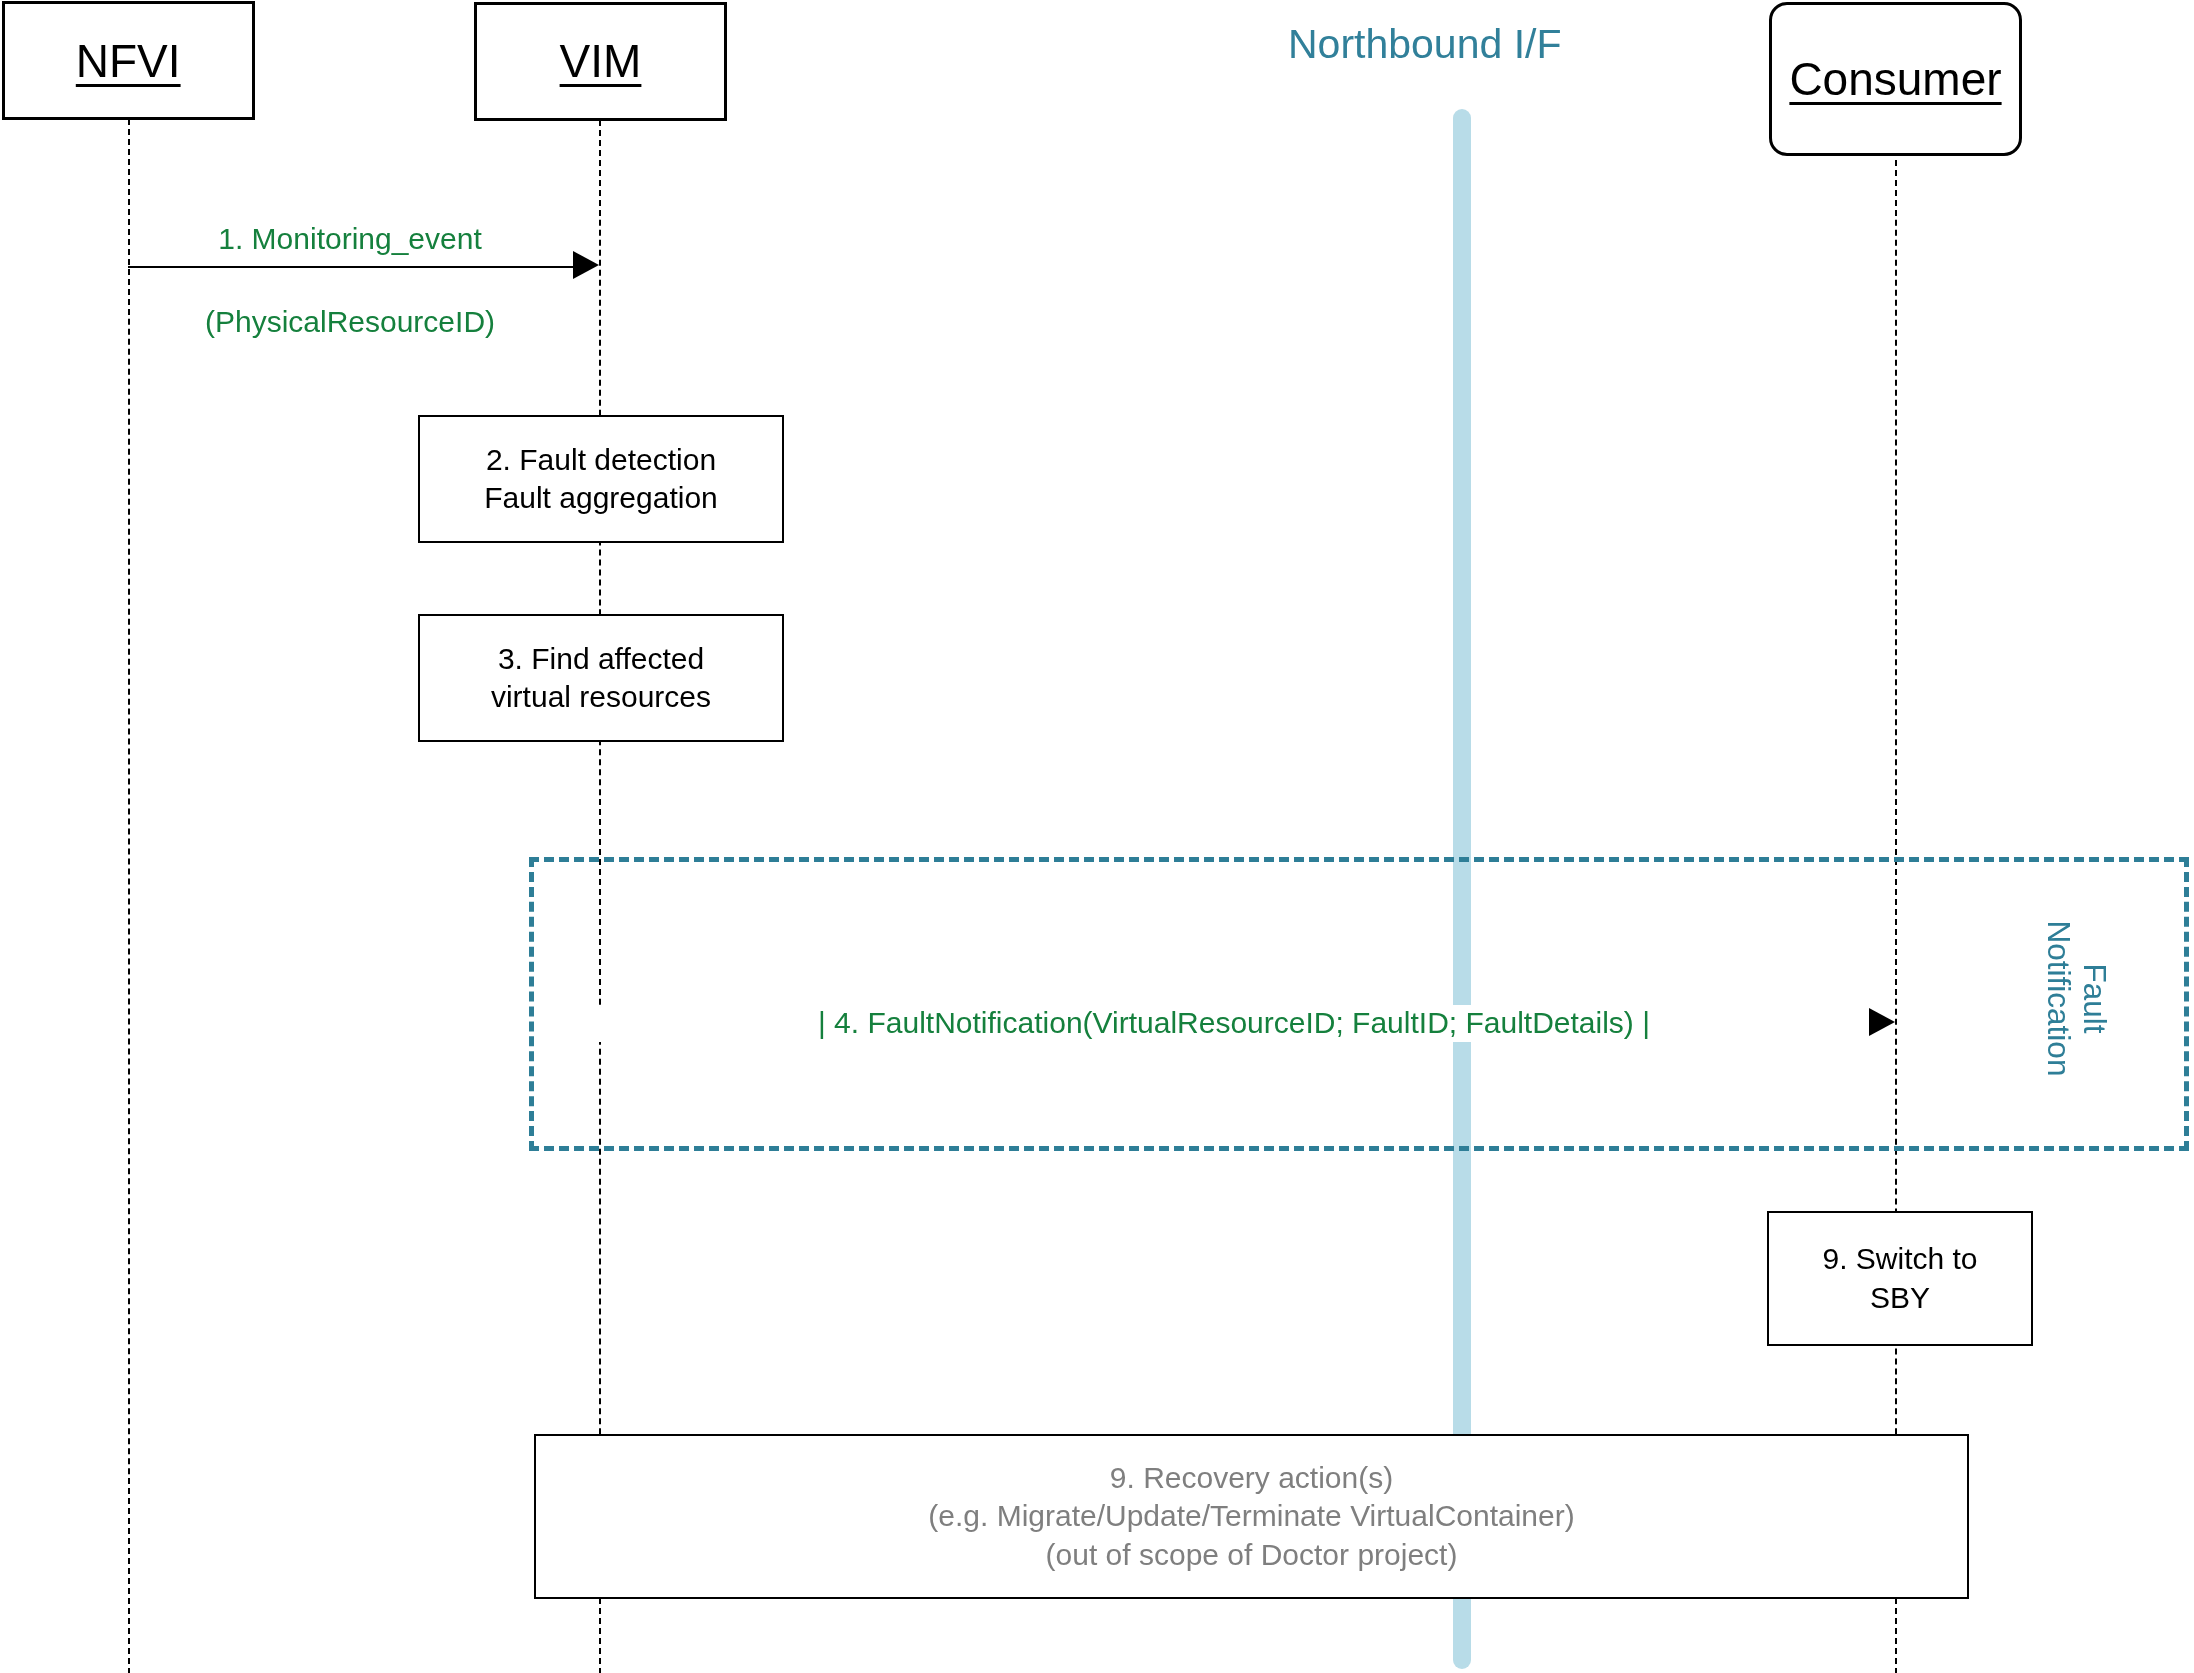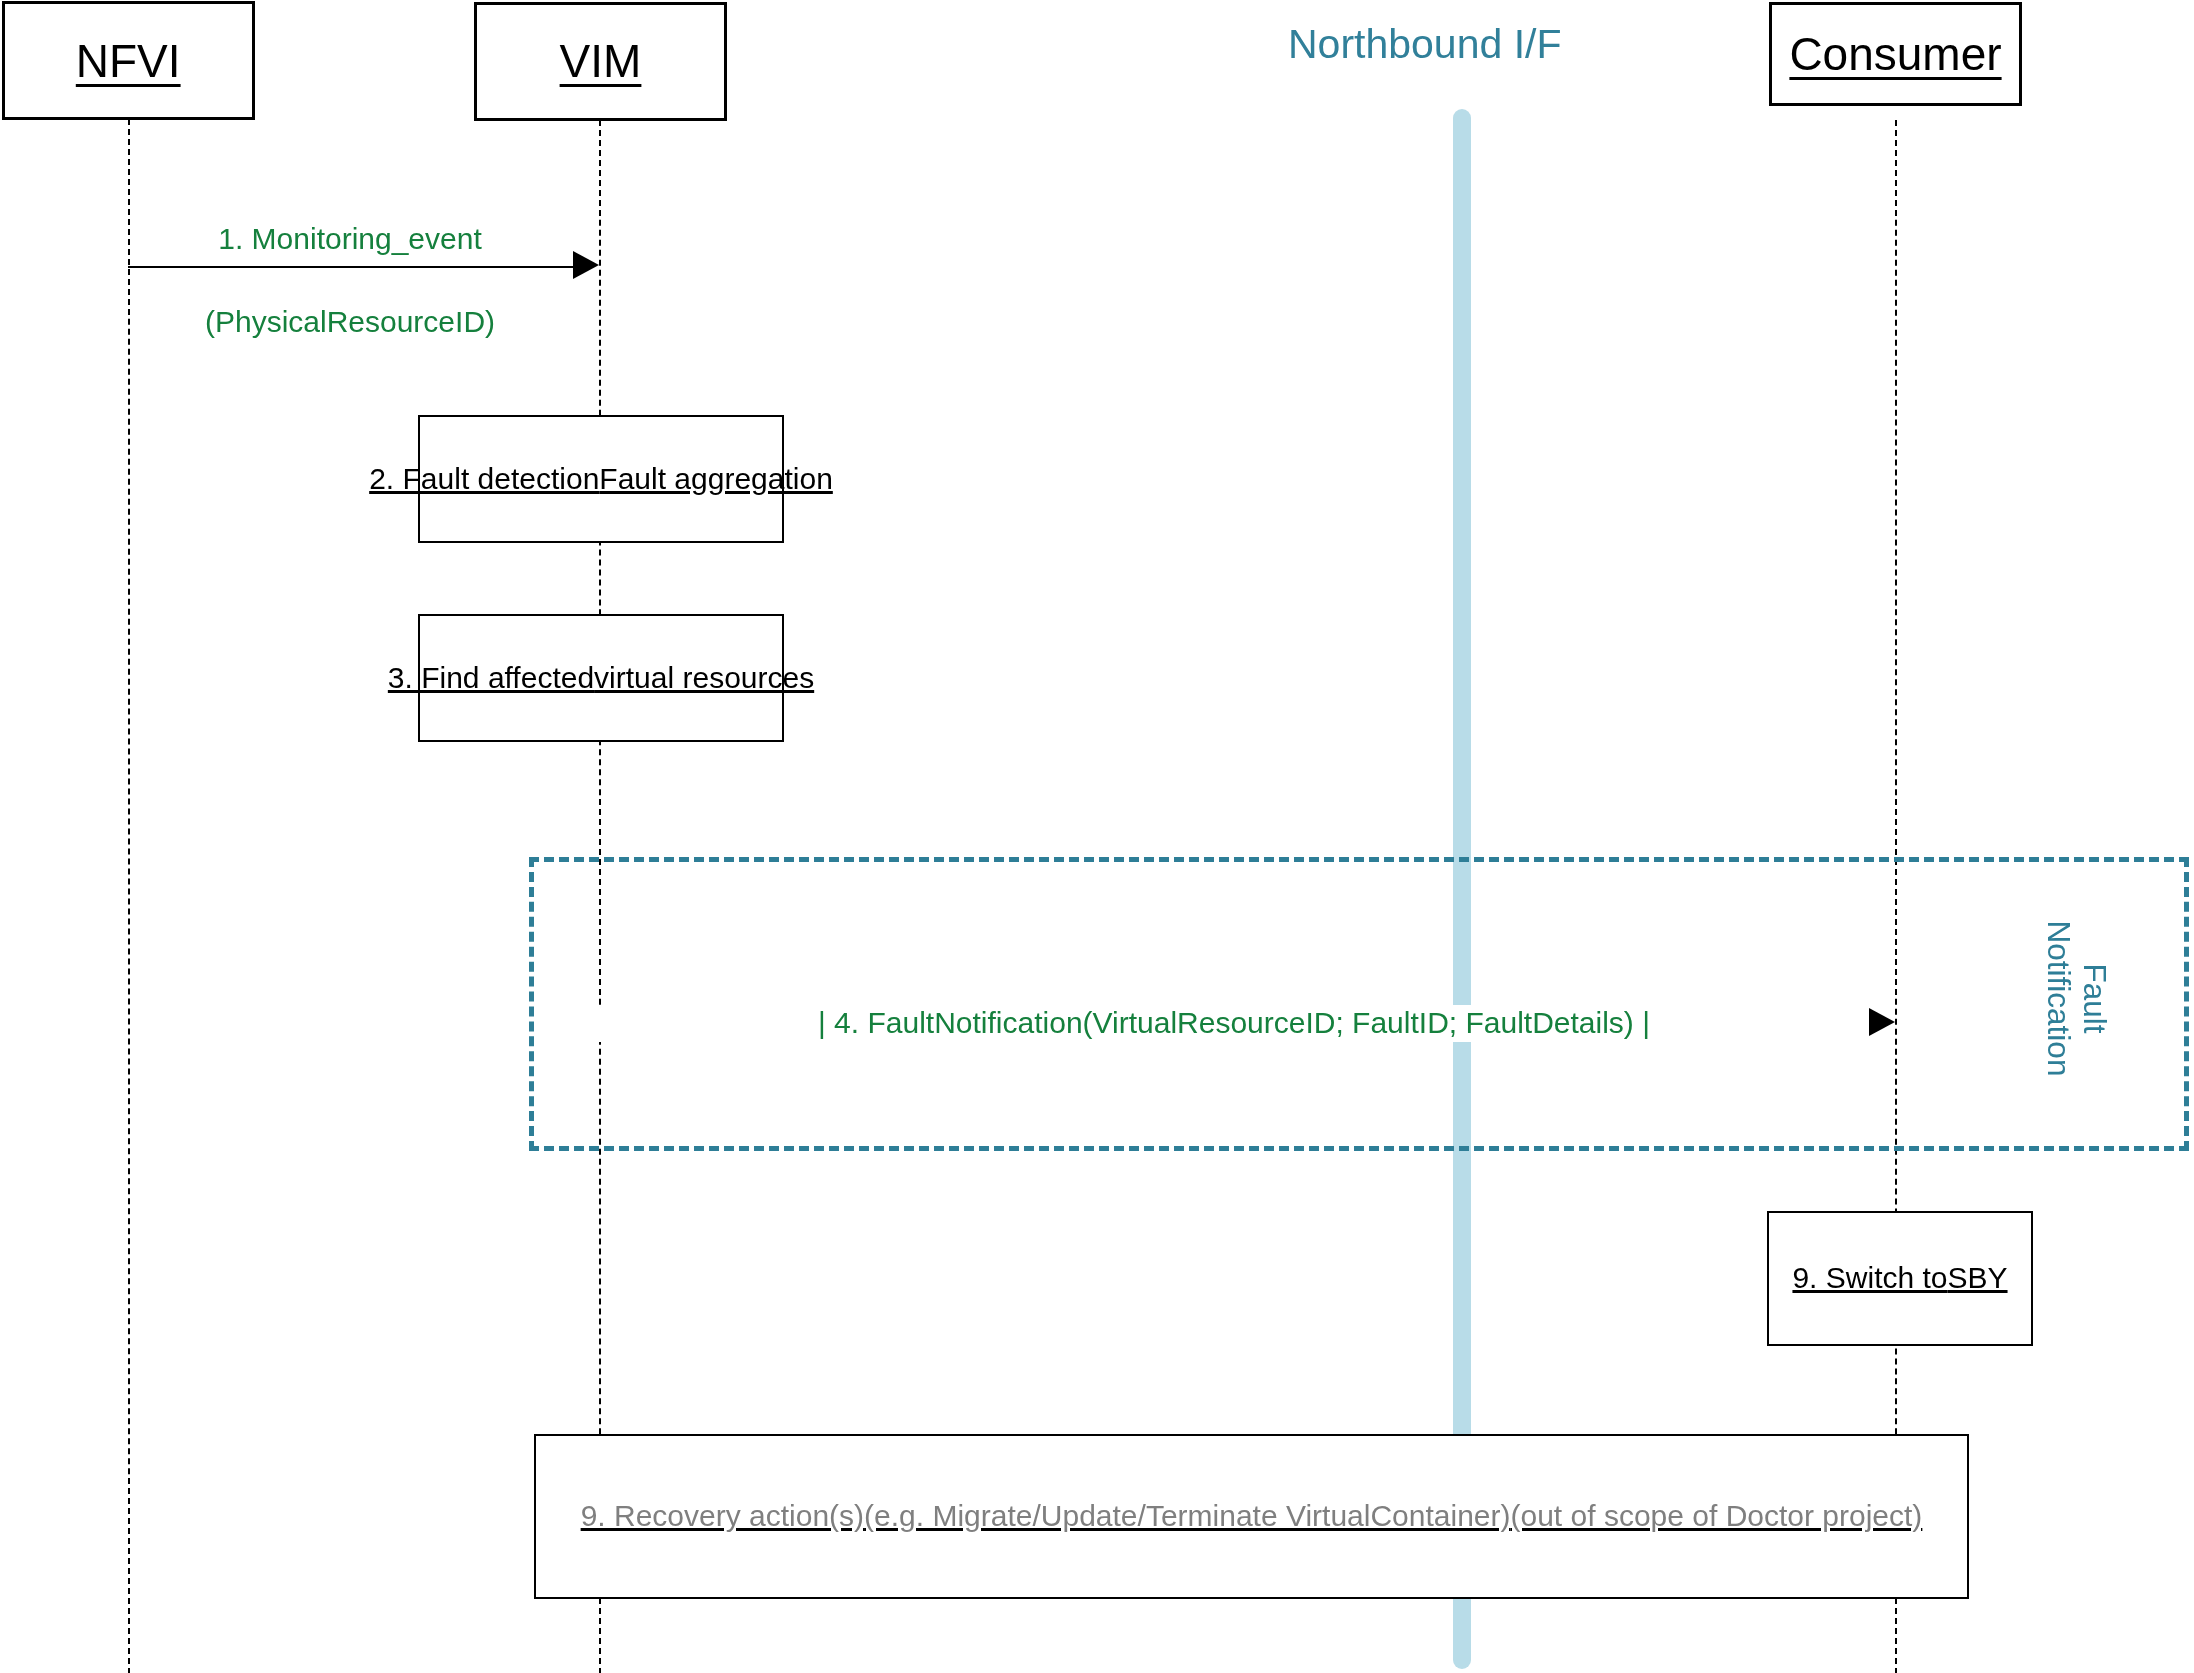--- a/index.html
+++ b/index.html
@@ -57,25 +57,24 @@
     line-height: 1;
   }
 
   
   .act-box {
     position: absolute;
     box-sizing: border-box;
     border: 2.3px solid #000000;
     background: #ffffff;
     display: flex;
-    flex-direction: row;
+    flex-direction: column;
     align-items: center;
     justify-content: center;
     text-align: center;
-    text-decoration: underline;
   }
   .act-box .line {
     font-size: 30px;
     color: #000000;
     line-height: 1.28;
     white-space: nowrap;
   }
   .act-box.muted .line {
     color: #7f7f7f;
   }
@@ -141,21 +140,21 @@
   <div class="nb-title" style="left:1288px; top:23.6px;">Northbound I/F</div>
 
   <div class="actor-box" style="left:1.7px; top:1.1px; width:253px; height:119px;">
     <span class="actor-label">NFVI</span>
   </div>
 
   <div class="actor-box" style="left:474px; top:1.7px; width:253px; height:119px;">
     <span class="actor-label">VIM</span>
   </div>
 
-  <div class="actor-box" style="left:1769px; top:1.7px; width:253px; height:104px;">
+  <div class="actor-box" style="left:1769px; top:1.7px; width:253px; height:154px;border-radius:18px;">
     <span class="actor-label">Consumer</span>
   </div>
 
   <div class="msg" style="left:128px; top:266px; width:471px;">
     <div class="shaft" style="width:445px;"></div>
     <div class="head" style="left:445px;"></div>
   </div>
   <div class="msg-label" style="left:128px; top:221px; width:444px;">1. Monitoring_event</div>
   <div class="msg-label" style="left:128px; top:264px; width:444px;margin-top:40px;">(PhysicalResourceID)</div>
 

